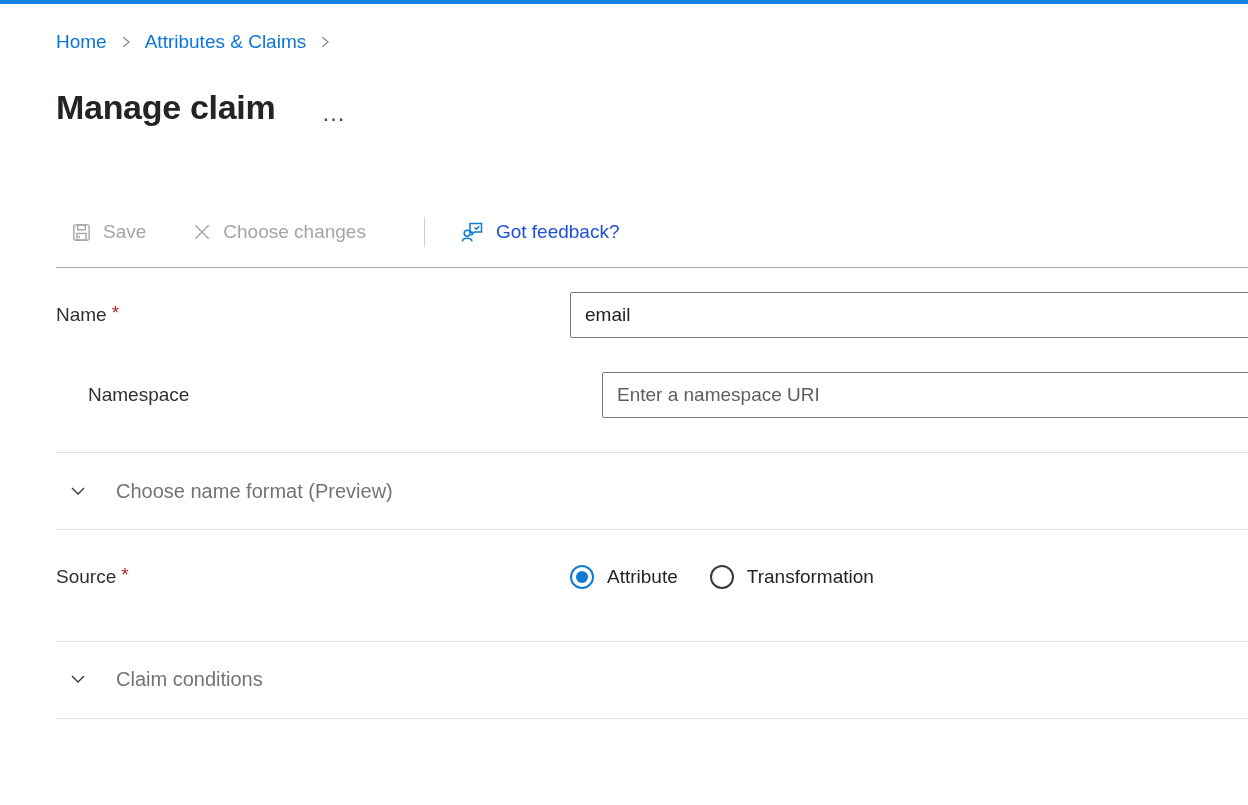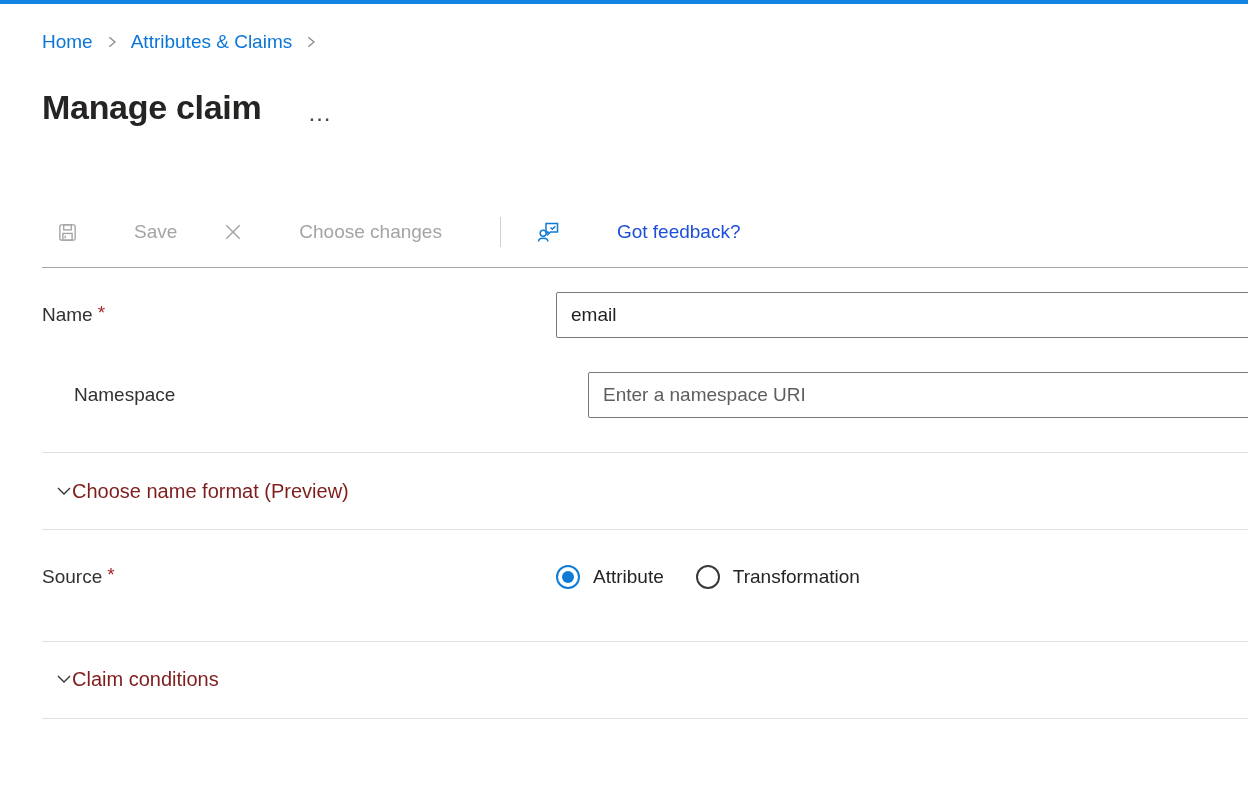--- a/index.html
+++ b/index.html
@@ -1,36 +1,36 @@
 <!DOCTYPE html>
 <html><head>
 <meta charset="utf-8">
 <style>
   * { margin:0; padding:0; box-sizing:border-box; }
   html,body { width:1248px; height:805px; background:#ffffff; overflow:hidden;
     font-family:"Liberation Sans","DejaVu Sans",sans-serif; color:#323130; }
 
   .topbar { height:4px; background:#1283e2; width:100%; }
-  .content { padding-left:42px; }
+  .content { padding-left:56px; }
 
   
   .breadcrumb { margin-top:24px; height:28px; display:flex; align-items:center; font-size:19px; }
   .crumb { color:#0b76d8; text-decoration:none; cursor:pointer; }
   .crumb-sep { display:inline-flex; margin:0 12px; }
 
   
   .title-row { margin-top:32px; height:46px; display:flex; }
   .page-title { font-size:34px; font-weight:700; color:#252423; letter-spacing:-0.3px; }
   .more-btn { margin-left:46px; margin-top:4px; color:#444; font-size:24px; letter-spacing:1px;
     background:none; border:none; cursor:pointer; line-height:1; font-family:inherit; }
 
   
   .toolbar { margin-top:76px; height:44px; display:flex; align-items:center; padding-left:15px; }
   .tb-btn { display:flex; align-items:center; background:none; border:none; font-family:inherit;
-    font-size:19px; cursor:pointer; padding:0;gap:45px; }
+    font-size:19px; cursor:pointer; padding:0; }
   .tb-btn .lbl { margin-left:11px; }
   .tb-btn.disabled { color:#a6a4a2; cursor:default; }
   .tb-btn.feedback { color:#1d4ed8;justify-content:space-between; }
   .btn-save { margin-right:46px; }
   .tb-sep { width:1px; height:30px; background:#d2d0ce; margin:0 36px 0 58px; }
 
   .rule { height:1px; background:#a8a6a4; margin-top:13px; }
   .divider { height:1px; background:#e2e0de; }
 
   
@@ -42,21 +42,21 @@
     outline:none; background:#fff; }
   .txt-input::placeholder { color:#605e5c; opacity:1; }
 
   .row-name { margin-top:24px; }
   .row-namespace { margin-top:34px;margin-left:32px; }
   .div-after-namespace { margin-top:34px; }
 
   
   .section-header { display:flex; align-items:center; height:42px; padding-left:14px;
     cursor:pointer; }
-  .section-header .sh-label { font-size:20px; color:#7f1d1d; }
+  .section-header .sh-label { margin-left:30px; font-size:20px; color:#737373; }
   .sec1 { margin-top:17px; }
   .div-after-sec1 { margin-top:17px; }
   .sec2 { margin-top:16px; }
   .div-after-sec2 { margin-top:18px; }
 
   
   .row-source { margin-top:25px; height:44px; }
   .radio-group { display:flex; align-items:flex-start; gap:32px; }
   .radio-option { display:flex; align-items:center; gap:13px; cursor:pointer; }
   .radio-circle { width:24px; height:24px; border-radius:50%; border:2px solid #3b3a39;

